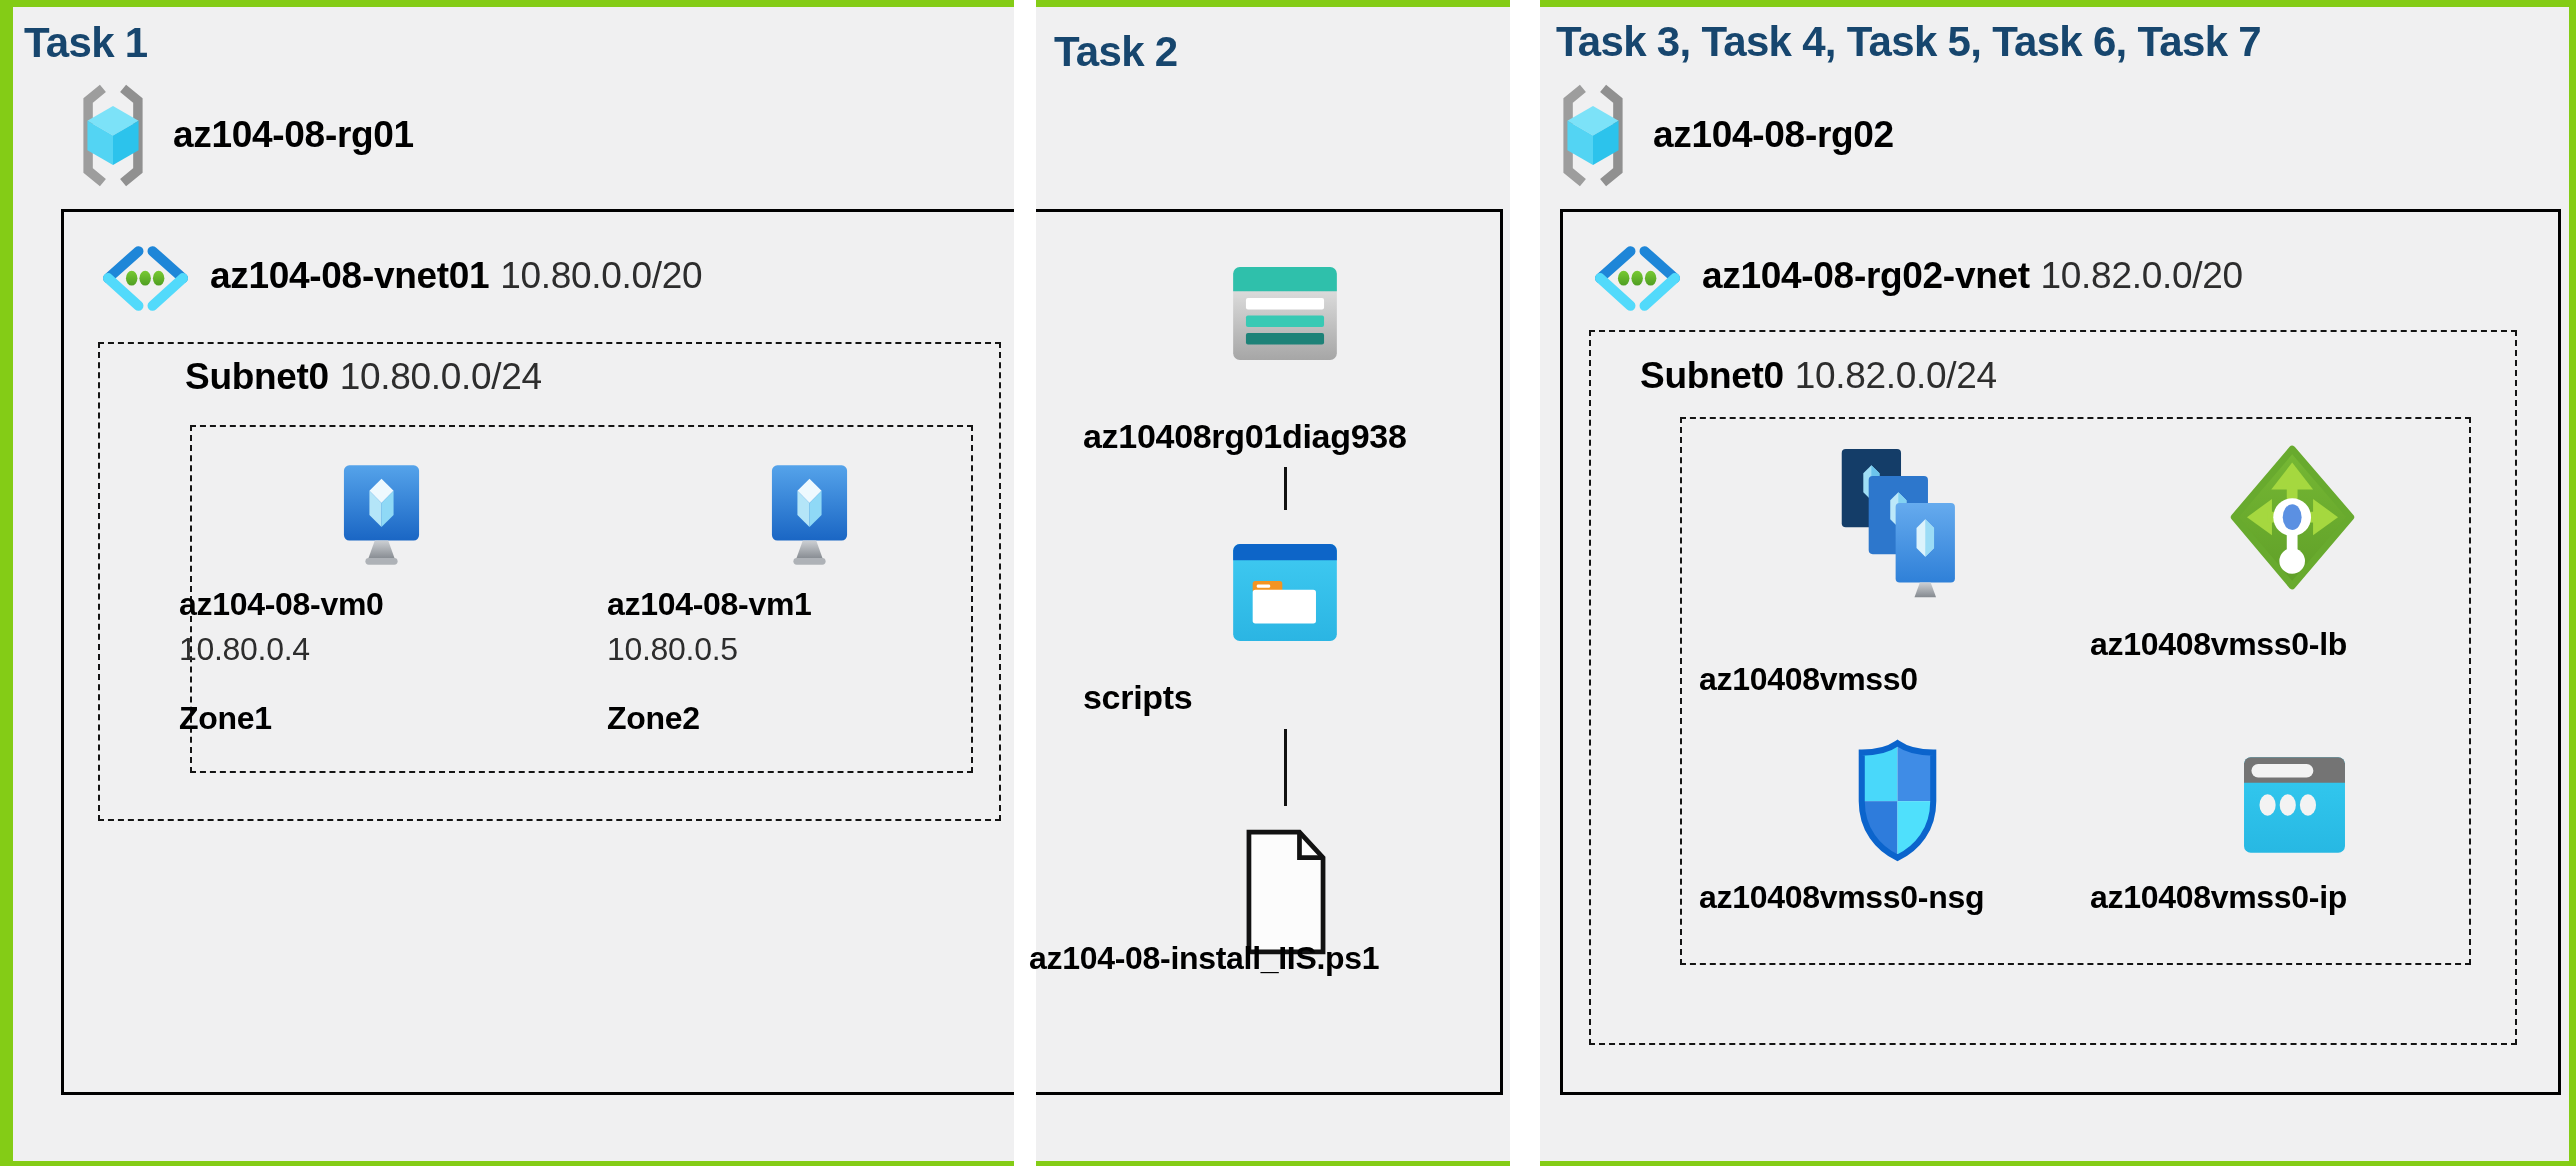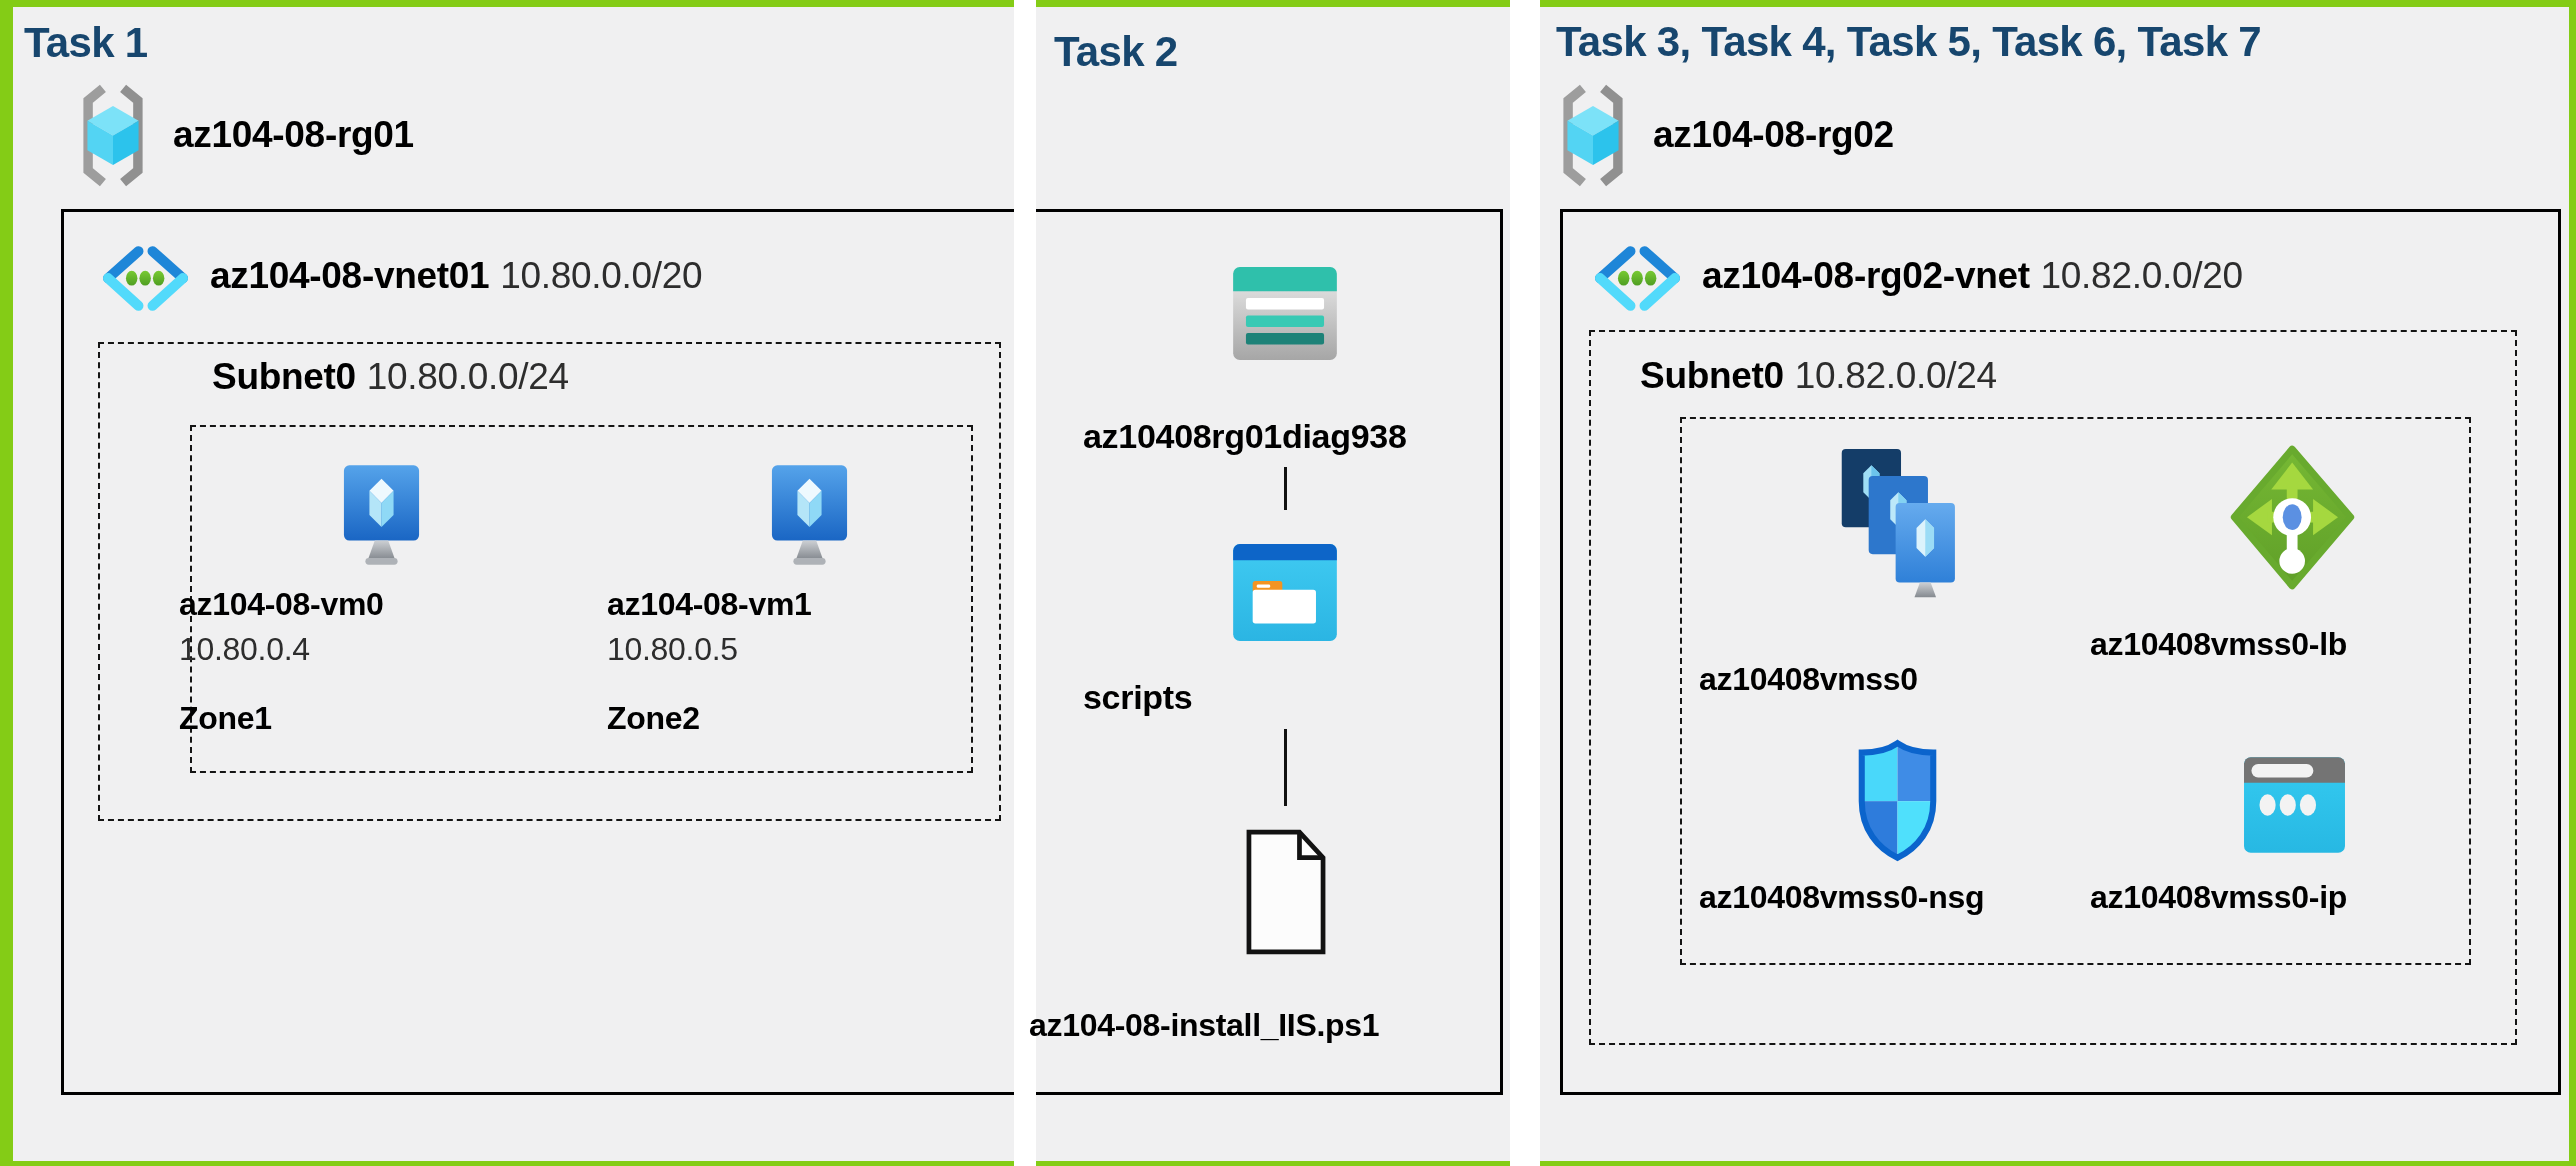--- a/index.html
+++ b/index.html
@@ -102,21 +102,21 @@
       <path d="M123 52 L78 93" stroke="#52dafb" stroke-width="15" stroke-linecap="round" fill="none"></path>
       <ellipse cx="47" cy="52" rx="8.5" ry="11" fill="url(#g-dot)"></ellipse>
       <ellipse cx="67" cy="52" rx="8.5" ry="11" fill="url(#g-dot)"></ellipse>
       <ellipse cx="87" cy="52" rx="8.5" ry="11" fill="url(#g-dot)"></ellipse>
     </svg>
     <div class="row-label" style="left:210px;top:256px">
       <span>az104-08-vnet01</span><span class="cidr">10.80.0.0/20</span>
     </div>
 
     <div class="dash" style="left:98px;top:342px;width:899px;height:475px"></div>
-    <div class="row-label" style="left:212px;top:357px">
+    <div class="row-label" style="left:185px;top:357px">
       <span>Subnet0</span><span class="cidr">10.80.0.0/24</span>
     </div>
 
     <div class="dash" style="left:190px;top:425px;width:779px;height:344px"></div>
 
     <svg class="icon" style="left:341px;top:464px" width="81" height="104" viewBox="0 0 120 155">
       <rect x="4" y="2" width="112" height="112" rx="8" fill="url(#g-vm)"></rect>
       <polygon points="60,22 78,40 60,58 42,40" fill="#eef9fe"></polygon>
       <polygon points="42,40 60,58 60,94 42,76" fill="#b4e5f8"></polygon>
       <polygon points="78,40 60,58 60,94 78,76" fill="#8fd9f6"></polygon>
@@ -162,21 +162,21 @@
       <rect x="32" y="71" width="94" height="50" rx="4" fill="#ffffff"></rect>
     </svg>
     <div class="item-label" style="left:1083px;top:678px;font-size:34px">scripts</div>
 
     <div class="vline" style="left:1284px;top:729px;height:77px"></div>
 
     <svg class="icon" style="left:1242px;top:828px" width="88" height="128" viewBox="0 0 130 190">
       <path d="M10 6 H85 L120 44 V184 H10 Z" fill="#fcfcfc" stroke="#121212" stroke-width="7"></path>
       <path d="M85 6 V44 H120" fill="none" stroke="#121212" stroke-width="7"></path>
     </svg>
-    <div class="item-label wide" style="left:1029px;top:1006px">az104-08-install_IIS.ps1</div>
+    <div class="item-label wide" style="left:1029px;top:939px">az104-08-install_IIS.ps1</div>
   </div>
 
   <div>
     <div class="panel-title" style="left:1556px;top:17.5px">Task 3, Task 4, Task 5, Task 6, Task 7</div>
 
     <svg class="icon" style="left:1556px;top:80px" width="74" height="111" viewBox="0 0 110 164">
       <path d="M40 12 L18 30 L18 134 L40 152" fill="none" stroke="#9d9d9d" stroke-width="14"></path>
       <path d="M70 12 L92 30 L92 134 L70 152" fill="none" stroke="#909090" stroke-width="14"></path>
       <polygon points="55,38 93,60 55,82 17,60" fill="#7ce2f8"></polygon>
       <polygon points="17,60 55,82 55,126 17,104" fill="#53d4f3"></polygon>

